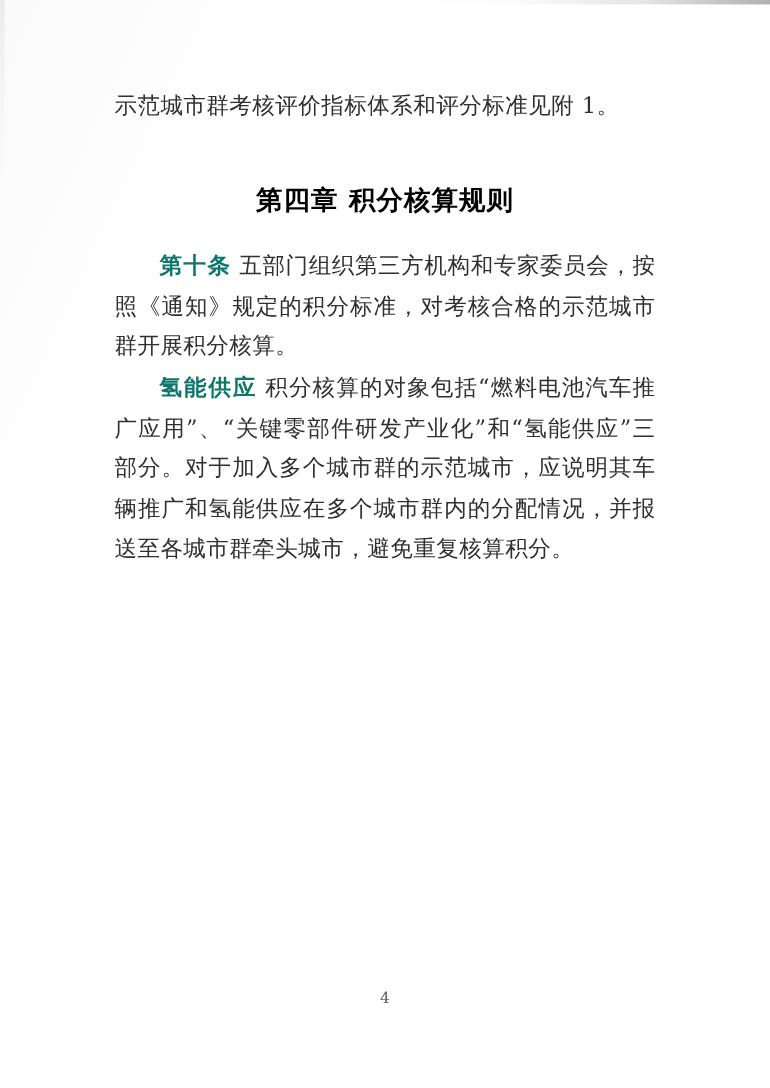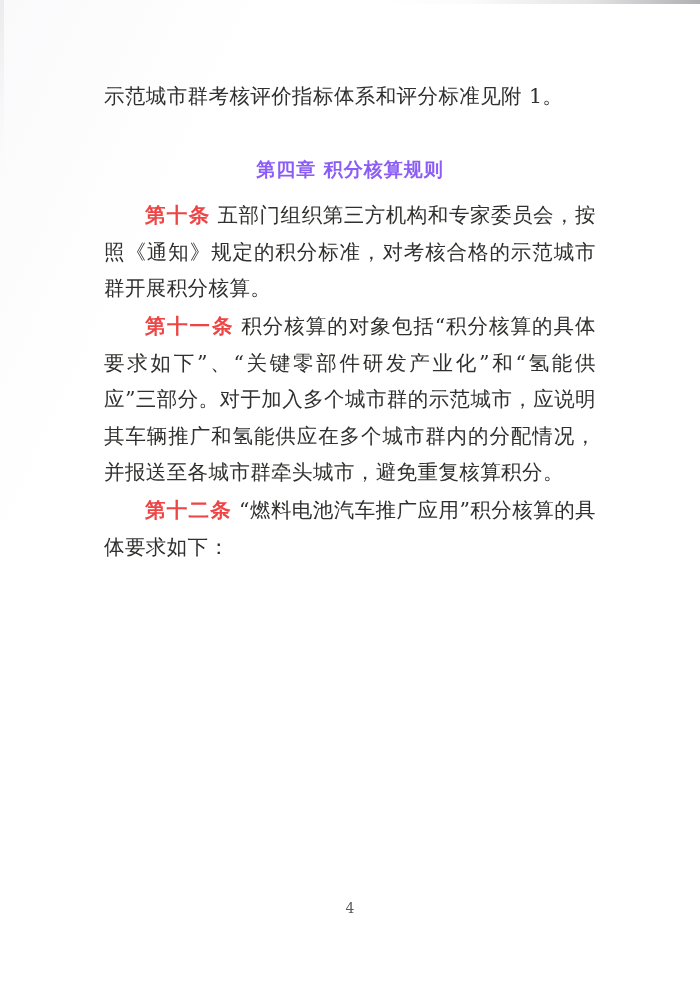--- a/index.html
+++ b/index.html
@@ -72,38 +72,38 @@
     letter-spacing: 0.4px;
     word-break: break-all;
     color: #30302f;
   }
   p.indent {
     text-indent: 41px;
   }
   .gap-after-first { height: 32px; }
 
   h2.chapter-heading {
-    margin: 4px;
+    margin: 17px;
     font-family: "DejaVu Sans", "Liberation Sans", sans-serif;
     font-weight: bold;
-    font-size: 19px;
+    font-size: 24px;
     line-height: 36.6px;
     text-align: center;
     letter-spacing: 1px;
-    color: #8b5cf6;
+    color: #000000;
   }
 
   .gap-after-heading { height: 6px; }
   .gap-para { height: 1px; }
 
   .art-label {
     font-weight: bold;
     letter-spacing: 1.2px;
     padding-right: 7px;
-    color: #ef4444;
+    color: #0f766e;
   }
 
   .page-number {
     position: absolute;
     left: 0;
     top: 900px;
     width: 700px;
     text-align: center;
     font-size: 14px;
     line-height: 16px;
@@ -127,25 +127,24 @@
     <div class="gap-after-first"></div>
 
     <h2 class="chapter-heading">第四章 积分核算规则</h2>
 
     <div class="gap-after-heading"></div>
 
     <p class="para indent"><span class="art-label">第十条</span><span>五部门组织第三方机构和专家委员会，按照《通知》规定的积分标准，对考核合格的示范城市群开展积分核算。</span></p>
 
     <div class="gap-para"></div>
 
-    <p class="para indent"><span class="art-label">第十一条</span><span>积分核算的对象包括“积分核算的具体要求如下”、“关键零部件研发产业化”和“氢能供应”三部分。对于加入多个城市群的示范城市，应说明其车辆推广和氢能供应在多个城市群内的分配情况，并报送至各城市群牵头城市，避免重复核算积分。</span></p>
+    <p class="para indent"><span class="art-label">氢能供应</span><span>积分核算的对象包括“燃料电池汽车推广应用”、“关键零部件研发产业化”和“氢能供应”三部分。对于加入多个城市群的示范城市，应说明其车辆推广和氢能供应在多个城市群内的分配情况，并报送至各城市群牵头城市，避免重复核算积分。</span></p>
 
     <div class="gap-para"></div>
 
-    <p class="para indent"><span class="art-label">第十二条</span><span>“燃料电池汽车推广应用”积分核算的具体要求如下：</span></p>
 
     <div class="gap-para"></div>
 
 
     <div class="gap-para"></div>
 
 
   </div>
 
   <div class="page-number">4</div>

